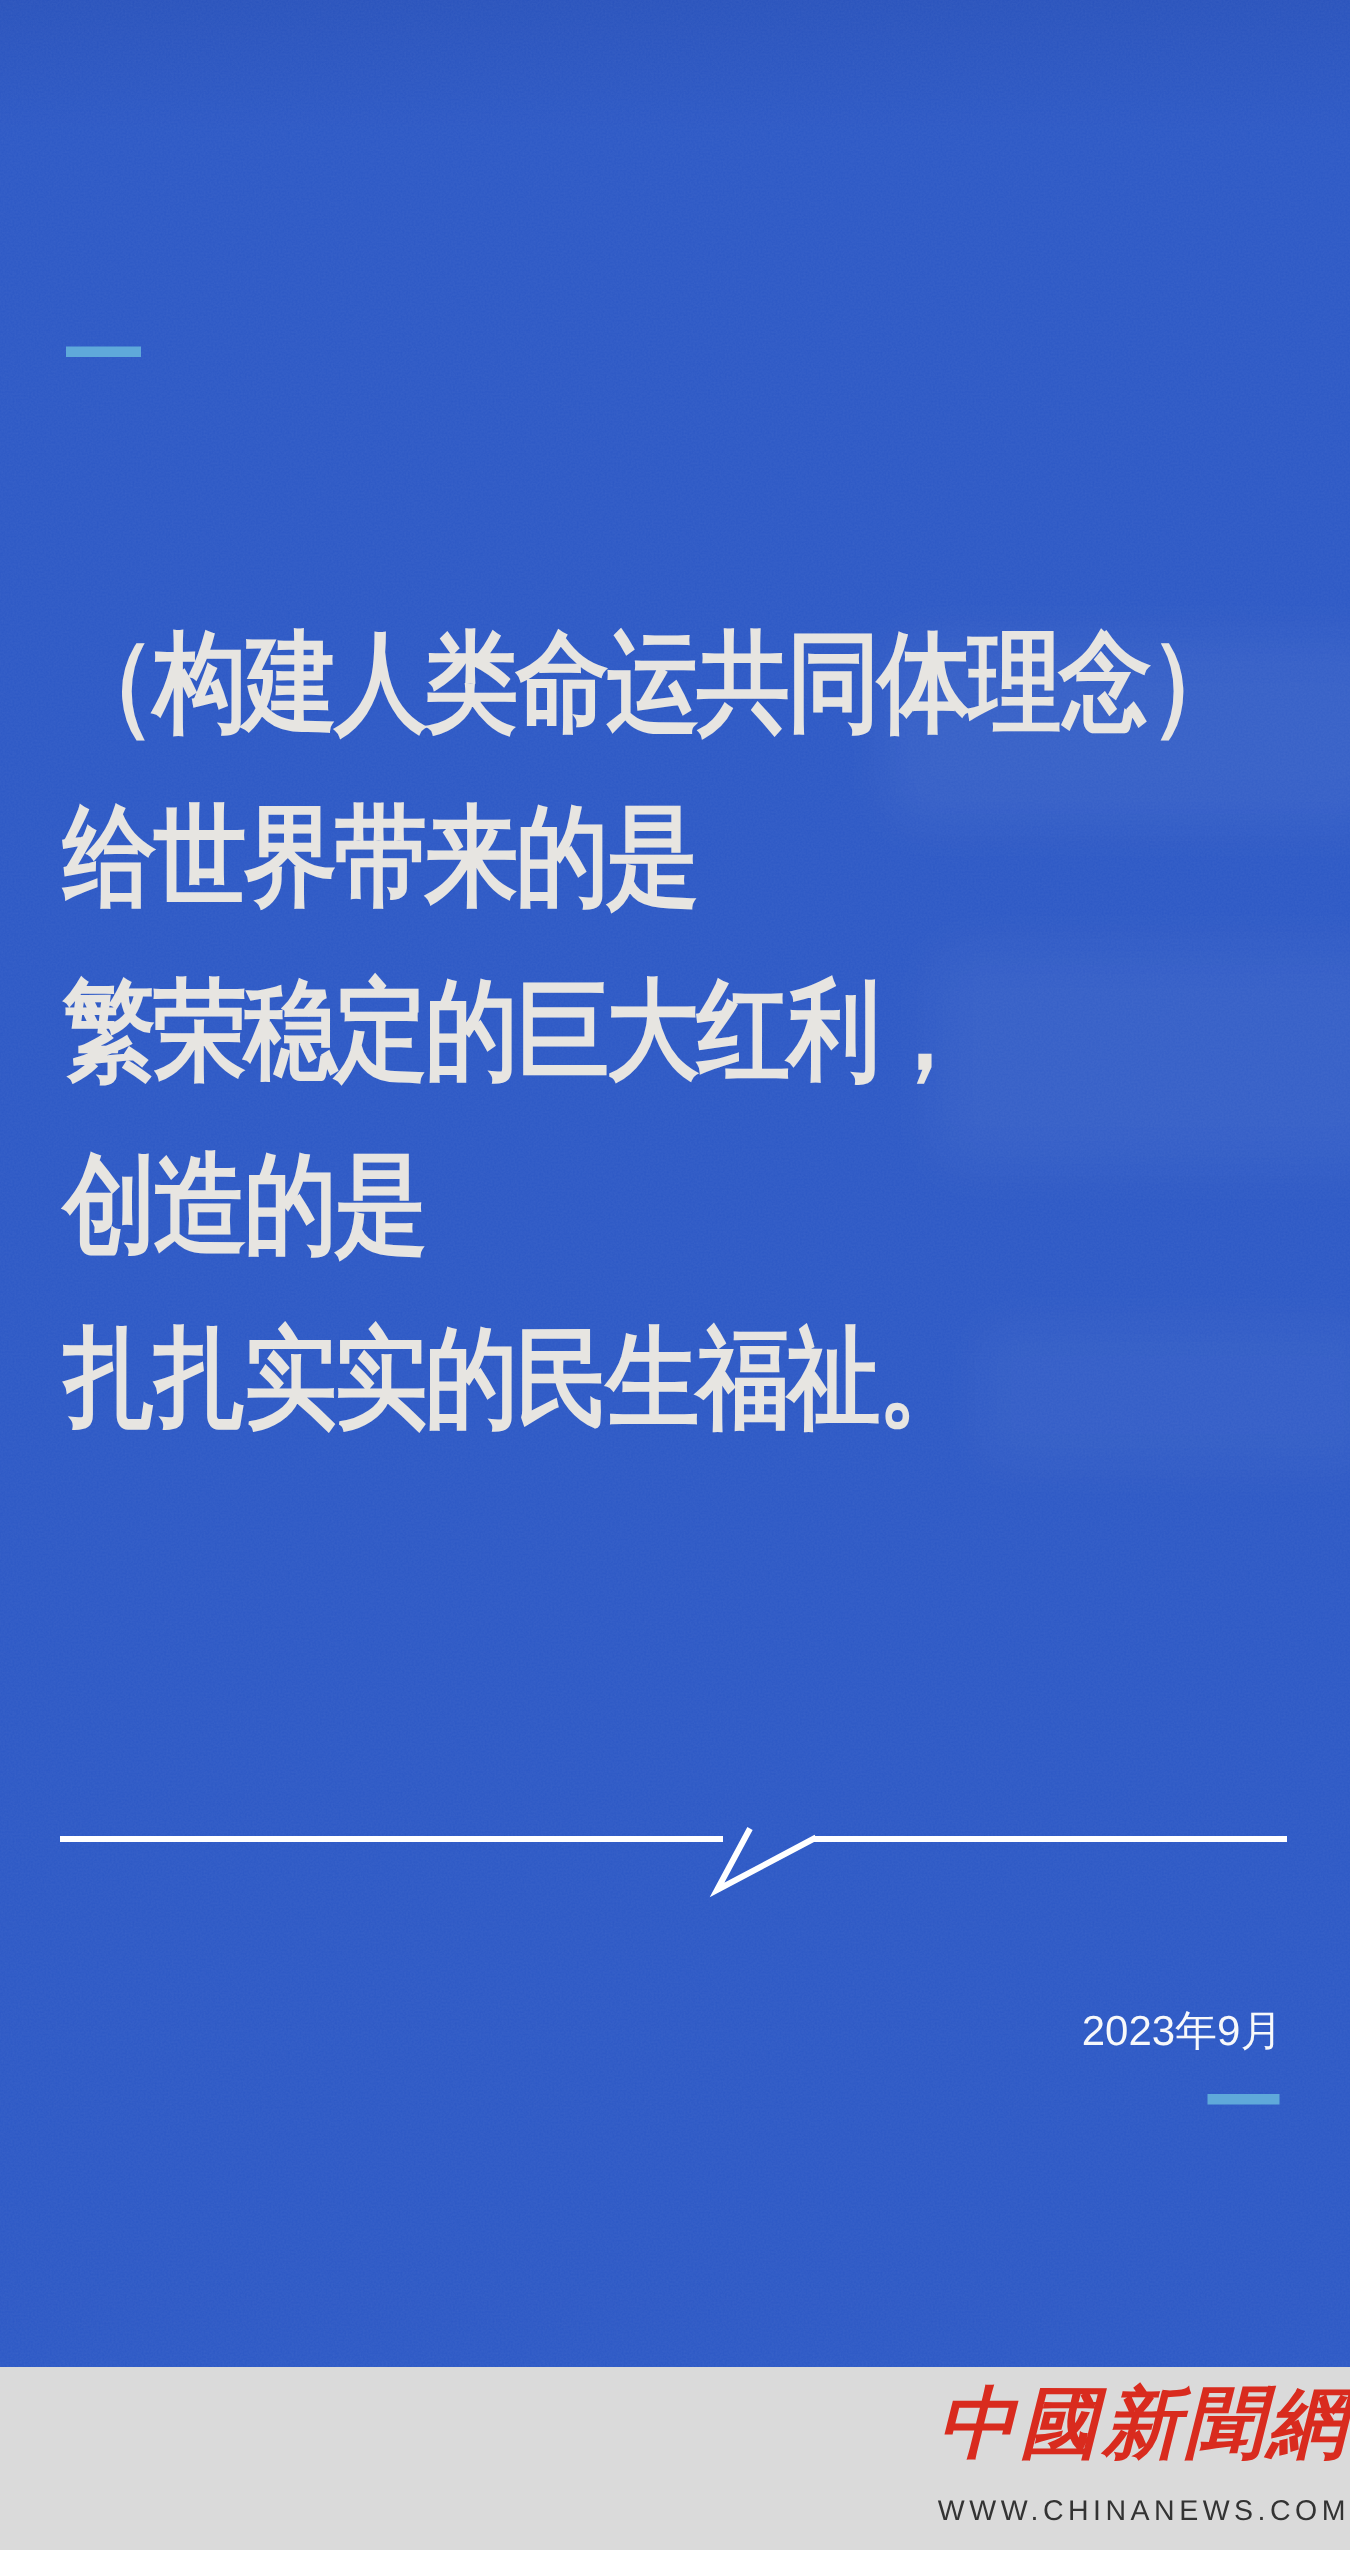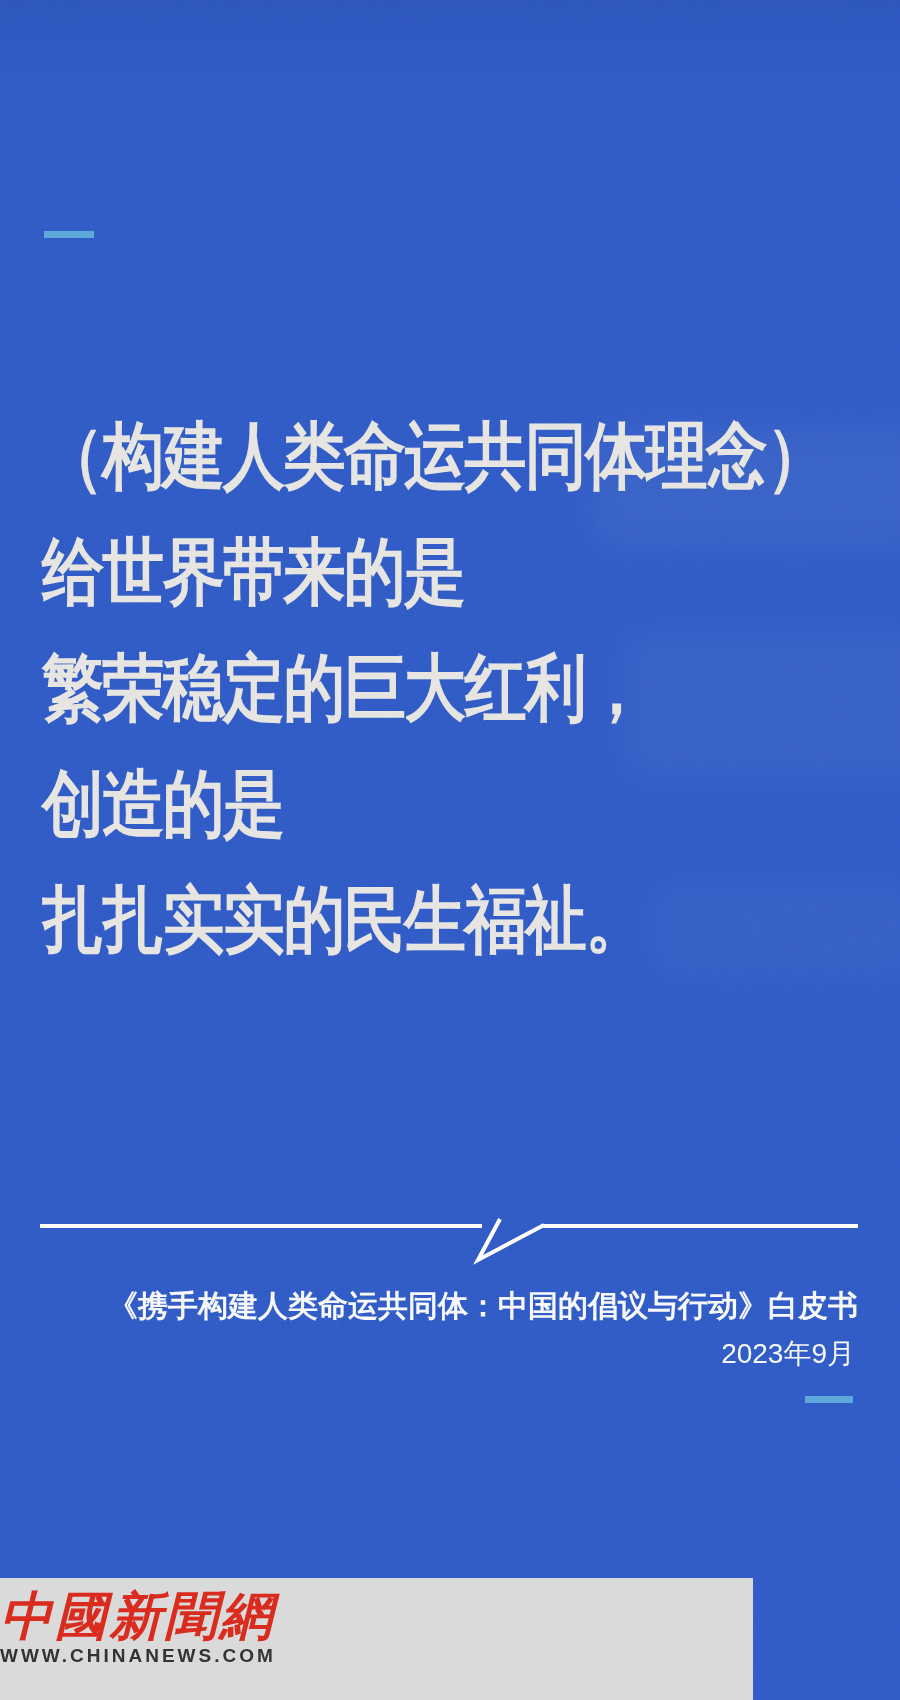--- a/index.html
+++ b/index.html
@@ -55,39 +55,39 @@
     font-size:30px;line-height:36px;font-weight:600;
     color:var(--attribution-white);white-space:nowrap;
   }
   .date{
     position:absolute;right:45px;top:1336px;
     font-size:28px;line-height:36px;font-weight:400;
     color:var(--attribution-white);white-space:nowrap;
   }
 
   .footer{
-    position:absolute;left:0;top:1578px;width:753px;height:122px;
+    position:absolute;left:0;top:1578px;width:900px;height:122px;
     background:var(--footer-gray);
-    text-align:left;
+    text-align:right;
   }
   .logo{
     margin-top:10px;
     font-family:"DejaVu Serif","Liberation Serif",serif;
     font-style:italic;
     font-weight:700;
     font-size:52px;line-height:56px;
     letter-spacing:3px;
     color:var(--logo-red);
     white-space:nowrap;
   }
   .url{
-    margin-top:1px;
+    margin-top:20px;
     font-size:19px;line-height:22px;
     letter-spacing:3px;
-    font-weight:700;
+    font-weight:400;
     color:var(--url-dark);
     white-space:nowrap;
   }
 </style>
 </head>
 <body>
 
 <div class="poster">
 
   <div class="patch patch-top"></div>
@@ -110,21 +110,20 @@
     <div class="quote-line">给世界带来的是</div>
     <div class="quote-line">繁荣稳定的巨大红利，</div>
     <div class="quote-line">创造的是</div>
     <div class="quote-line">扎扎实实的民生福祉。</div>
   </div>
 
   <svg class="divider" width="900" height="80" viewBox="0 0 900 80" aria-hidden="true">
     <path d="M40 26 H482 M500 19 L478 60 L544 25 M542 26 H858" fill="none" stroke="var(--divider-white)" stroke-width="4" stroke-linecap="butt" stroke-linejoin="miter"></path>
   </svg>
 
-  <div class="source">《携手构建人类命运共同体：中国的倡议与行动》白皮书</div>
   <div class="date">2023年9月</div>
 
   <div class="dash dash-bottom"></div>
 
   <div class="footer">
     <div class="logo">中國新聞網</div>
     <div class="url">WWW.CHINANEWS.COM</div>
   </div>
 
 </div>

